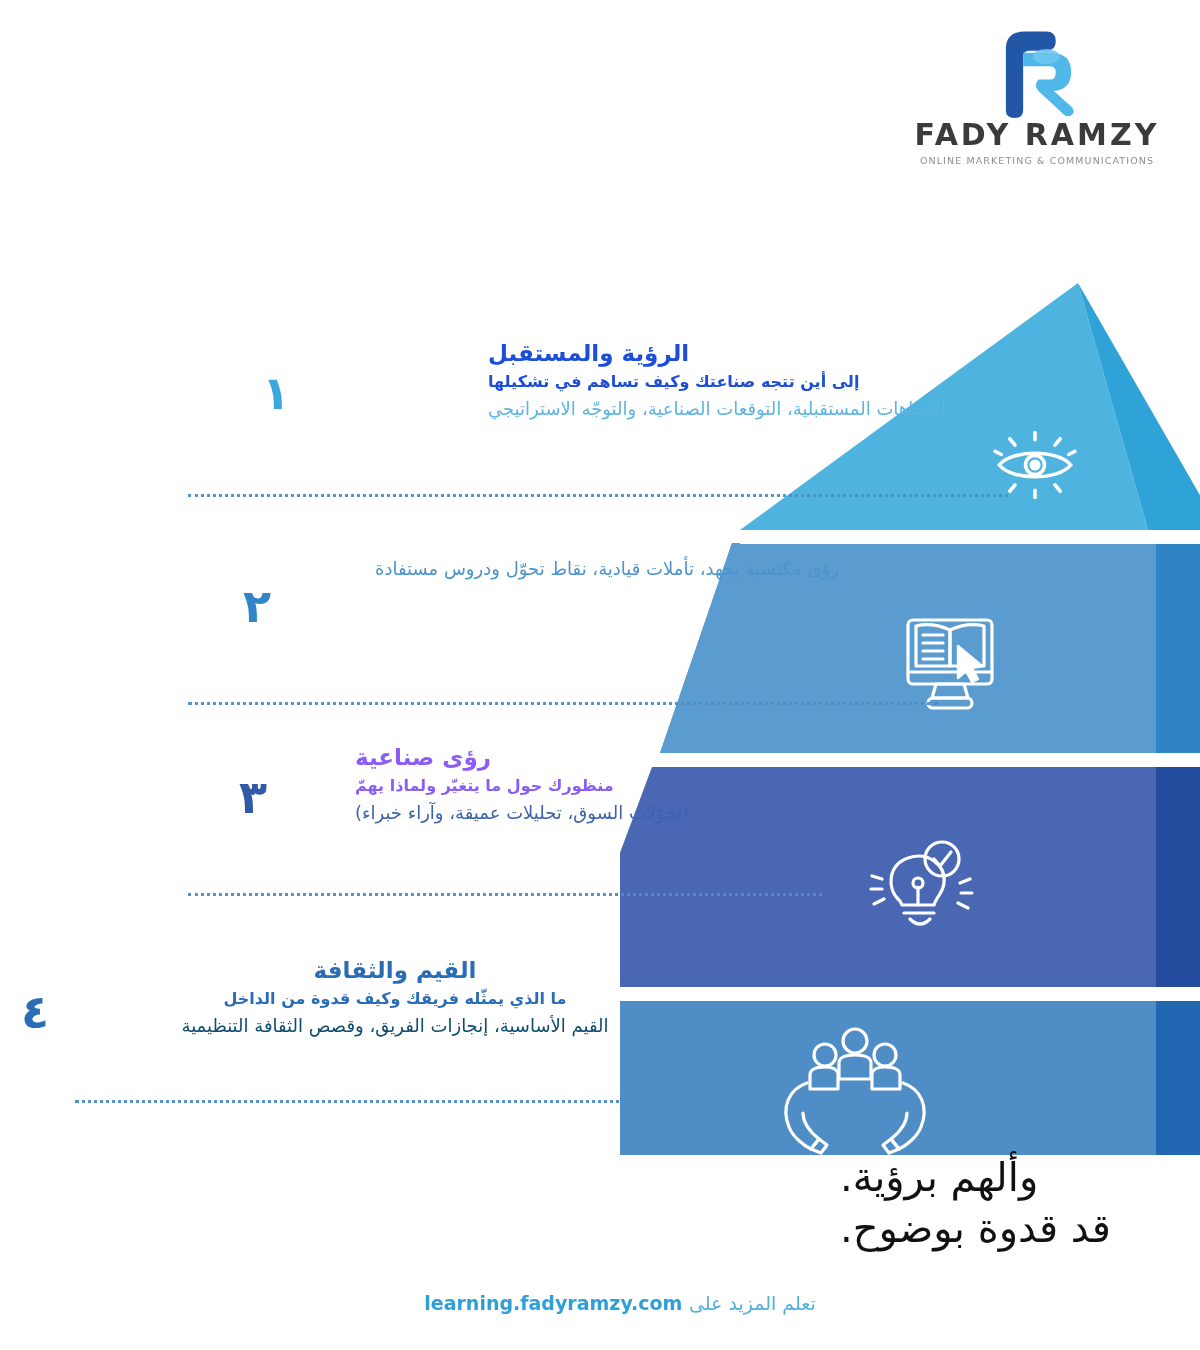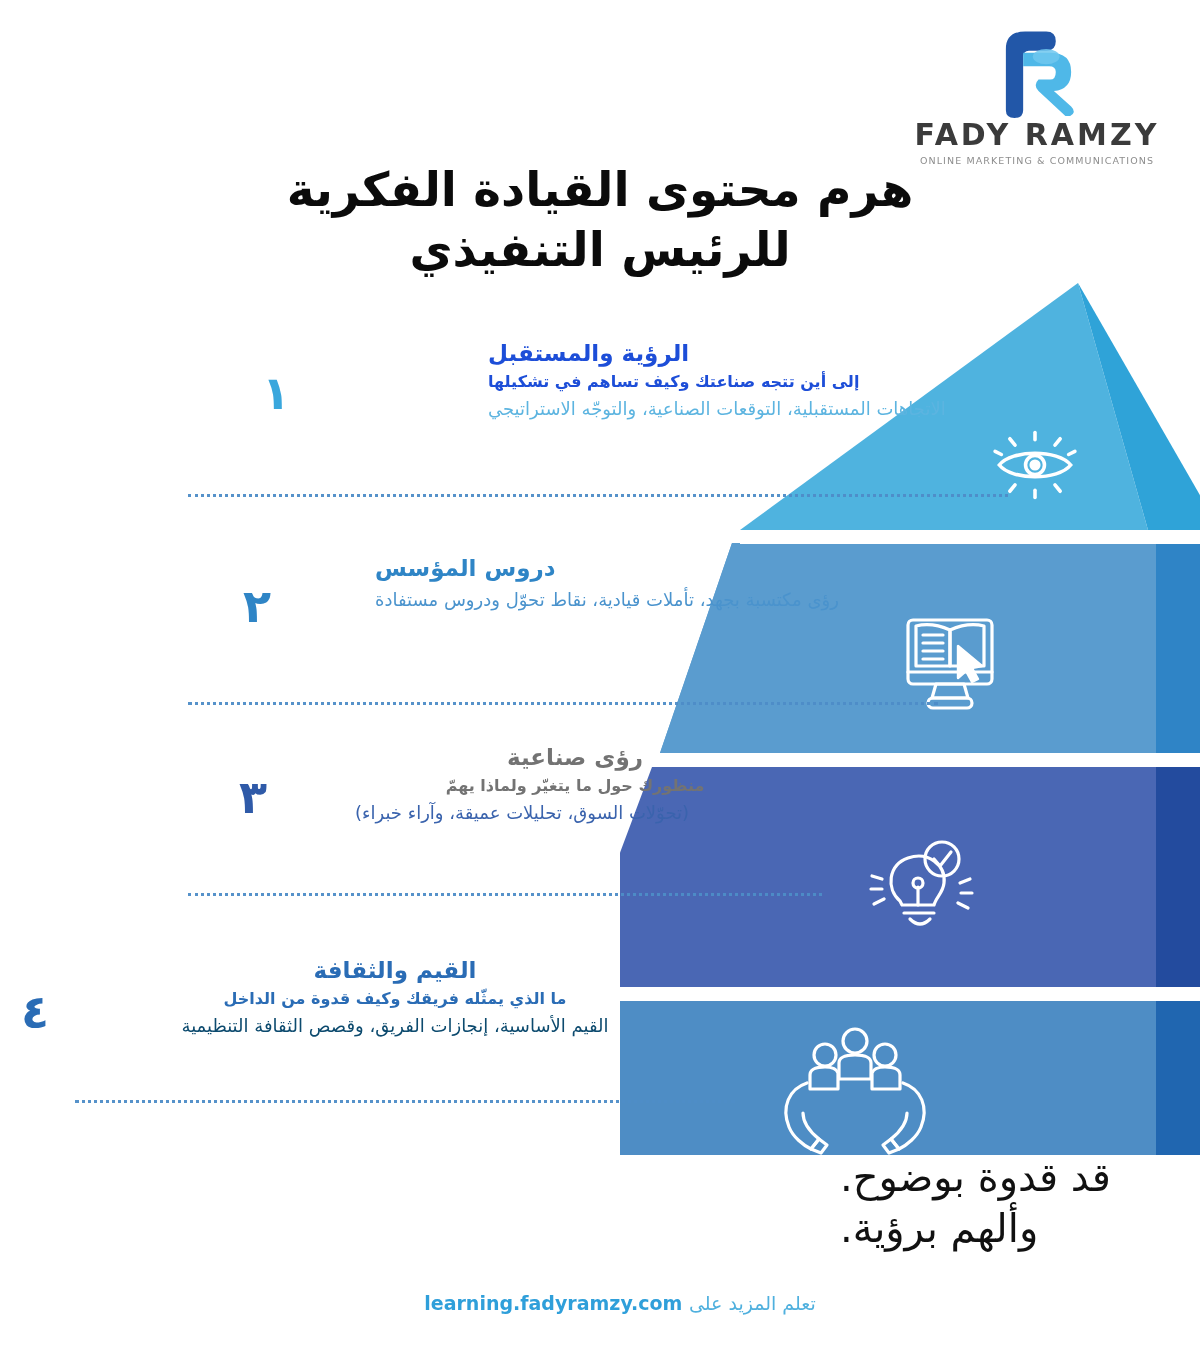--- a/index.html
+++ b/index.html
@@ -48,21 +48,21 @@
   }
   .dots{position:absolute;border-top:3px dotted #4e8dc8;height:0;opacity:.95;}
 
   
   .t1 .tier-head,.t1 .tier-sub{color:#1d4ed8;}
   .t1 .tier-desc{color:#5cb4e0;}
   .t1 .tier-num{color:#3aa7dd;}
   .t2 .tier-head,.t2 .tier-sub{color:#2f85c6;}
   .t2 .tier-desc{color:#4a93cd;}
   .t2 .tier-num{color:#2f85c6;}
-  .t3 .tier-head,.t3 .tier-sub{color:#737373;text-align:center;}
+  .t3 .tier-head,.t3 .tier-sub{color:#8b5cf6;}
   .t3 .tier-desc{color:#3a63ad;}
   .t3 .tier-num{color:#2f5aa8;}
   .t4 .tier-head,.t4 .tier-sub{color:#2a6cb5;}
   .t4 .tier-desc{color:#0c4a6e;}
   .t4 .tier-num{color:#2a6cb5;}
 
   
   .tagline{
     position:absolute;right:60px;top:1152px;width:300px;
     text-align:left;color:#111;font-size:40px;line-height:1.28;
@@ -85,21 +85,20 @@
   <div class="logo">
     <svg class="logo-mark" viewBox="0 0 120 100">
       <path d="M28 92 L28 28 Q28 10 48 10 L70 10 Q80 10 80 20 Q80 30 70 30 L52 30 Q46 30 46 37 L46 92 Q46 100 37 100 Q28 100 28 92 Z" fill="#2257a8"></path>
       <path d="M46 40 L74 40 Q96 40 96 60 Q96 78 78 80 L96 96 Q102 102 95 106 L90 106 L62 80 Q56 74 62 68 L74 68 Q80 68 80 60 Q80 54 73 54 L46 54 Z" fill="#4fb8e8" transform="translate(0,-8)"></path>
       <ellipse cx="70" cy="36" rx="14" ry="8" fill="#6fc7ee" opacity="0.85"></ellipse>
     </svg>
     <div class="logo-name">FADY RAMZY</div>
     <div class="logo-sub">ONLINE MARKETING &amp; COMMUNICATIONS</div>
   </div>
 
-  <div class="title">هرم محتوى القيادة الفكرية للرئيس التنفيذي</div>
 
   <div class="pyramid">
     <svg width="600" height="880" viewBox="0 0 600 880">
 
       <g>
         <polygon points="458,8 528,255 120,255" fill="#4fb3df"></polygon>
         <polygon points="458,8 600,255 528,255" fill="#2fa3d8"></polygon>
       </g>
 
       <g>
@@ -186,21 +185,20 @@
       <p class="tier-head">الرؤية والمستقبل</p>
       <p class="tier-sub">إلى أين تتجه صناعتك وكيف تساهم في تشكيلها</p>
       <p class="tier-desc">الاتجاهات المستقبلية، التوقعات الصناعية، والتوجّه الاستراتيجي</p>
     </div>
     <div class="tier-num" style="top:32px; left:-16px;">١</div>
   </div>
   <div class="dots" style="top:494px; right:192px; width:820px;"></div>
 
   <div class="tier t2" style="top:553px; right:255px; width:670px;">
     <div class="tier-inner" style="width:570px;margin-left:auto;text-align:left;">
-      <p class="tier-head">دروس المؤسس</p>
       <p class="tier-desc">رؤى مكتسبة بجهد، تأملات قيادية، نقاط تحوّل ودروس مستفادة</p>
     </div>
     <div class="tier-num" style="top:30px; left:-32px;">٢</div>
   </div>
   <div class="dots" style="top:702px; right:262px; width:750px;"></div>
 
   <div class="tier t3" style="top:742px; right:405px; width:520px;">
     <div class="tier-inner" style="width:440px;margin-left:auto;text-align:left;">
       <p class="tier-head">رؤى صناعية</p>
       <p class="tier-sub">منظورك حول ما يتغيّر ولماذا يهمّ</p>
@@ -214,22 +212,22 @@
     <div class="tier-inner" style="width:500px;margin-left:auto;text-align:center;">
       <p class="tier-head">القيم والثقافة</p>
       <p class="tier-sub">ما الذي يمثّله فريقك وكيف قدوة من الداخل</p>
       <p class="tier-desc">القيم الأساسية، إنجازات الفريق، وقصص الثقافة التنظيمية</p>
     </div>
     <div class="tier-num" style="top:34px; left:-34px;">٤</div>
   </div>
   <div class="dots" style="top:1100px; right:465px; width:660px;"></div>
 
   <div class="tagline">
+    <div>وألهم برؤية.</div>
     <div>قد قدوة بوضوح.</div>
-    <div>وألهم برؤية.</div>
   </div>
 
   <div class="footer">
     <span class="lbl">تعلم المزيد على</span>
     <span class="url">learning.fadyramzy.com</span>
   </div>
 
 </div>
 
 </body></html>

